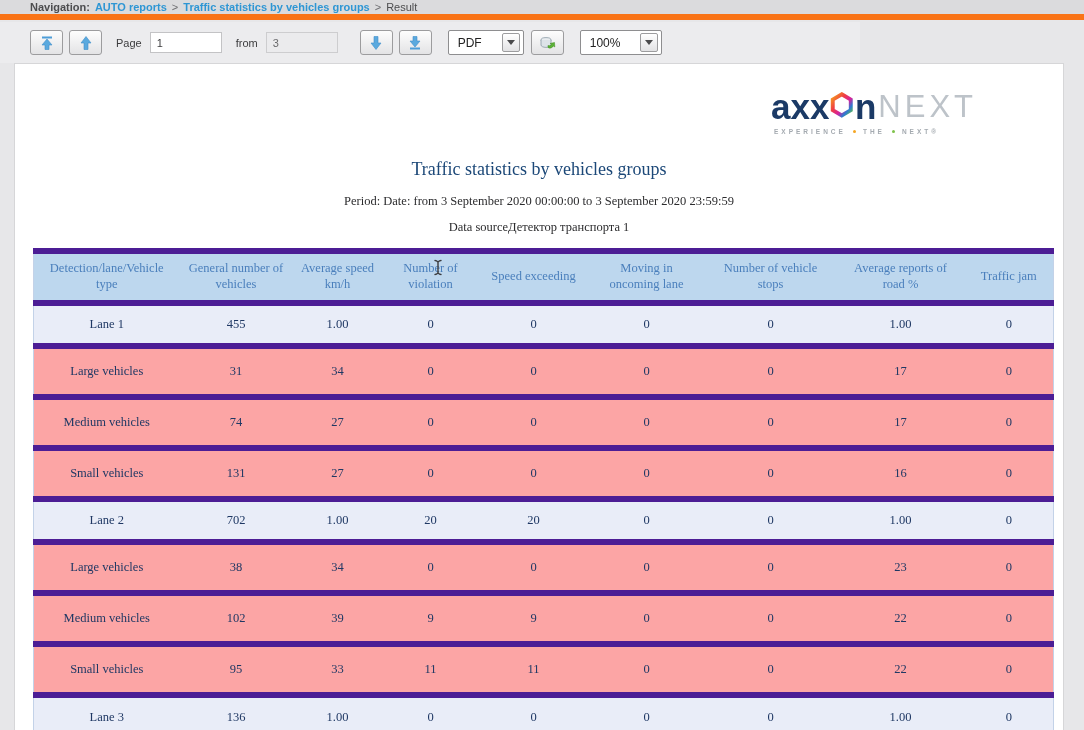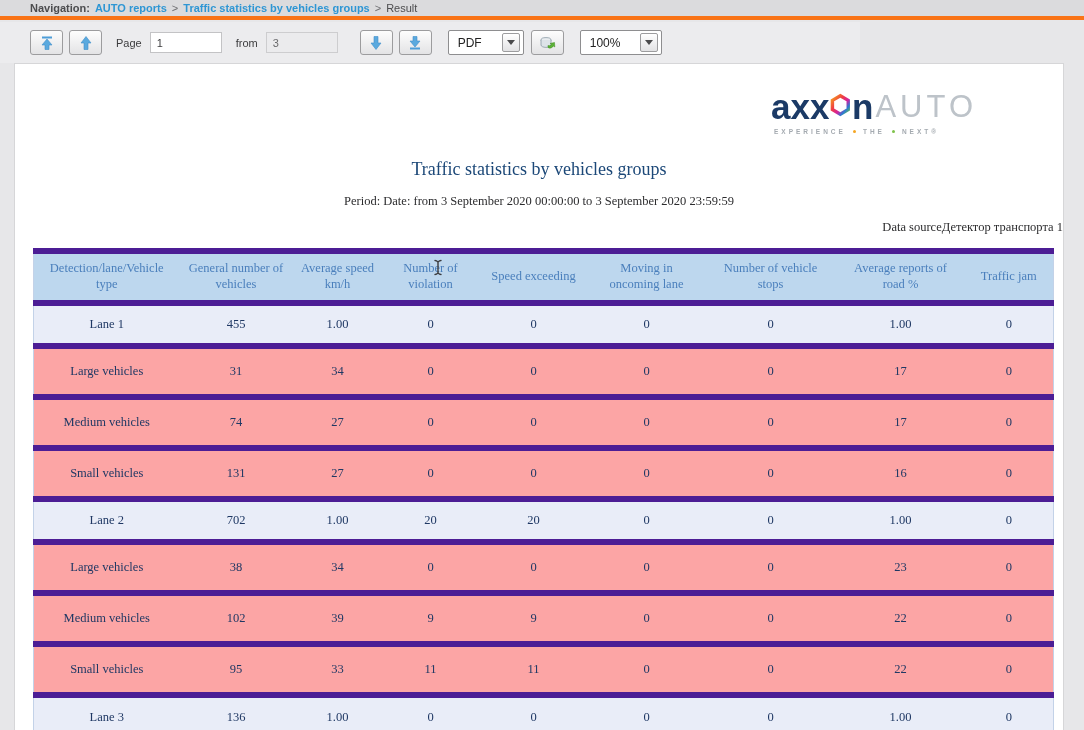--- a/index.html
+++ b/index.html
@@ -2,21 +2,21 @@
 <html><head>
 <meta charset="utf-8">
 <style>
   * { margin:0; padding:0; box-sizing:border-box; }
   html,body { width:1084px; height:730px; }
   body { font-family:"Liberation Sans", sans-serif; background:#e7e7e9; }
   .screen { position:relative; width:1084px; height:730px; overflow:hidden; background:#e7e7e9; }
 
   
   .navbar { position:absolute; left:0; top:0; width:1084px; height:20px; background:#dbdbdd;
-            border-bottom:4px solid #f97316; display:flex; align-items:center; padding-left:30px;
+            border-bottom:6px solid #f97316; display:flex; align-items:center; padding-left:30px;
             font-size:11px; color:#4c4c4e; gap:5px; z-index:10; }
   .nav-label { font-weight:bold; color:#4c4c4e; }
   .nav-link { font-weight:bold; color:#2e96d4; cursor:pointer; }
   .nav-sep { color:#6d6d70; }
   .nav-current { color:#4c4c4e; }
 
   
   .toolbar { position:absolute; left:0; top:22px; width:860px; height:41px; background:#ececee;
              display:flex; align-items:center; padding-left:30px; z-index:10; }
   .tb-btn { width:33px; height:25px; border:1px solid #9c9c9e; border-radius:3px;
@@ -53,21 +53,21 @@
   .logo-tagline span { font-size:6.5px; letter-spacing:3px; color:#a4aab0; font-weight:bold; }
   .tag-dot { width:3px; height:3px; border-radius:50%; display:inline-block; }
   .tag-dot.orange { background:#f5a623; }
   .tag-dot.green { background:#7ec24a; }
 
   
   .report-title { padding-top:95px; text-align:center; font-family:"Liberation Serif", serif;
                   font-size:18px; color:#1c4878; }
   .report-period { margin-top:14px; text-align:center; font-family:"Liberation Serif", serif;
                    font-size:12.5px; color:#2c2c2e; }
-  .report-datasource { margin-top:11px; text-align:right; font-family:"Liberation Serif", serif;
+  .report-datasource { margin-top:11px; text-align:center; font-family:"Liberation Serif", serif;
                        font-size:12.5px; color:#2c2c2e; }
 
   
   table.report { margin:13px 0 0 18px; width:1020px; border-collapse:collapse; table-layout:fixed;
                  font-family:"Liberation Serif", serif; border:1px solid #c3d2e8; }
   table.report th { background:#bdd7ee; color:#4a7fbc; font-weight:normal; font-size:12.5px;
                     height:52px; vertical-align:middle; text-align:center; padding:4px 6px; line-height:1.25; }
   table.report td { color:#1f3864; font-size:12.5px; text-align:center; vertical-align:middle; padding:0 4px; }
   table.report tr { border-top:6px solid #4c1d95; }
   table.report tr.lane { background:#e9edf8; }
@@ -155,21 +155,21 @@
               <stop offset="0" stop-color="#f6a21d"></stop>
               <stop offset="0.35" stop-color="#ef3e42"></stop>
               <stop offset="0.6" stop-color="#d6219c"></stop>
               <stop offset="0.8" stop-color="#2b7bd3"></stop>
               <stop offset="1" stop-color="#5fbf45"></stop>
             </linearGradient>
           </defs>
           <path d="M15 3 L26.5 9.8 V23.2 L15 30 L3.5 23.2 V9.8 Z" fill="none" stroke="url(#hexg)" stroke-width="5"></path>
         </svg>
         <span class="logo-axxn">n</span>
-        <span class="logo-soft">AUTO</span>
+        <span class="logo-soft">NEXT</span>
       </div>
       <div class="logo-tagline">
         <span>EXPERIENCE</span>
         <i class="tag-dot orange"></i>
         <span>THE</span>
         <i class="tag-dot green"></i>
         <span>NEXT®</span>
       </div>
     </div>
 

